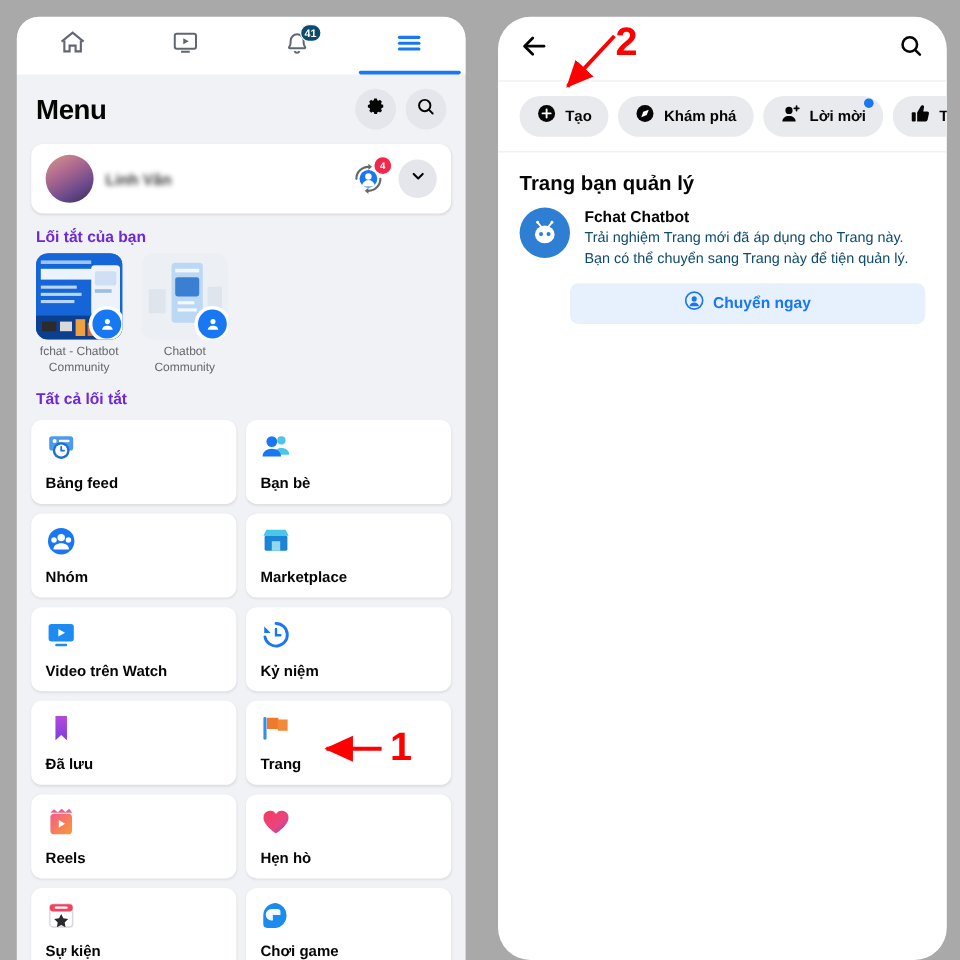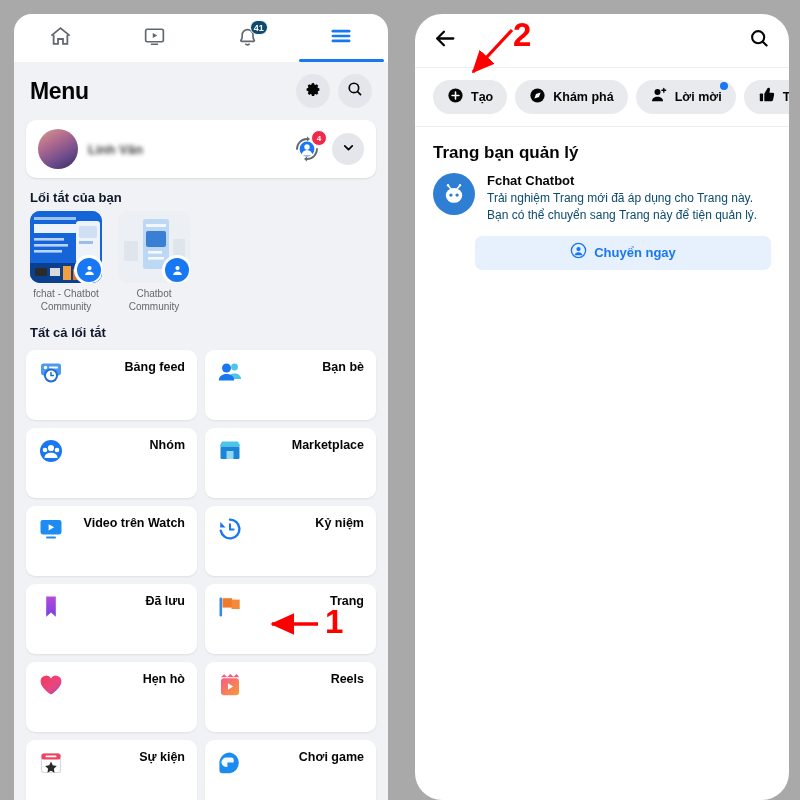--- a/index.html
+++ b/index.html
@@ -86,21 +86,21 @@
     width:16px;height:16px;line-height:15px;border-radius:50%;text-align:center;
     border:1.5px solid #fff;
   }
   .chev-btn {
     width: 32px; height: 32px; border-radius: 50%; background: #e4e6eb;
     display: flex; align-items: center; justify-content: center; flex:none;
   }
 
   
   .section-title {
-    font-size: 13px; font-weight: bold; color: #0f172a;
+    font-size: 13px; font-weight: bold; color: #6d28d9;
     padding: 12px 16px 6px 16px;
   }
   .shortcuts { display: flex; gap: 16px; padding: 0 16px; }
   .shortcut { width: 72px; }
   .thumb {
     width: 72px; height: 72px; border-radius: 10px;
     position: relative; overflow: hidden;
   }
   .thumb-a { background: #1565d8; }
   .thumb-b { background: #eceff3; }
@@ -119,21 +119,21 @@
   }
 
   
   .grid {
     display: grid; grid-template-columns: 1fr 1fr;
     gap: 8px; padding: 4px 12px 0 12px;
   }
   .cell {
     background: #fff; border-radius: 9px; height: 70px;
     padding: 10px 12px; box-shadow: 0 1px 2px rgba(0,0,0,.08);
-    display: flex; flex-direction: row; justify-content: space-between;
+    display: flex; flex-direction: column; justify-content: space-between;
     position: relative;
   }
   .cell .glyph { width: 26px; height: 26px; }
   .cell .lbl { font-size: 12.5px; font-weight: bold; color: #050505; }
 
   
   .r-top {
     height: 54px; display: flex; align-items: center;
     justify-content: space-between; padding: 0 18px;
     border-bottom: 1px solid #eceef0;
@@ -431,47 +431,47 @@
             <path d="M14.5 5.6h8.2v9.4h-8.2z" fill="#f4893a"></path>
           </svg>
         </span>
         <span class="lbl">Trang</span>
       </div>
 
       <div class="cell">
         <span class="glyph">
           <svg width="26" height="26" viewBox="0 0 26 26">
             <defs>
-                <linearGradient id="ghe" x1="0" y1="0" x2="1" y2="1">
-              <stop offset="0" stop-color="#f5395f"></stop>
-                  <stop offset=".6" stop-color="#e9457f"></stop>
-              <stop offset="1" stop-color="#8b43cf"></stop>
-            </linearGradient>
-              </defs>
-            <path d="M13 22.6S2.6 16 2.6 9.5A5.6 5.6 0 0 1 13 6.4 5.6 5.6 0 0 1 23.4 9.5C23.4 16 13 22.6 13 22.6z" fill="url(#ghe)"></path>
-          </svg>
-        </span>
-        <span class="lbl">Hẹn hò</span>
-      </div>
-
-      <div class="cell">
-        <span class="glyph">
-          <svg width="26" height="26" viewBox="0 0 26 26">
-            <defs>
                 <linearGradient id="greels" x1="0" y1="0" x2="1" y2="1">
               <stop offset="0" stop-color="#f55b8a"></stop>
                   <stop offset="1" stop-color="#f79b35"></stop>
             </linearGradient>
               </defs>
             <path d="M4 5.2 7 2.3l3.2 2.6L13.4 2l3.1 2.7L19.6 2l2.6 3.2z" fill="#ef5d8c"></path>
             <rect x="4" y="6.2" width="18" height="17" rx="3" fill="url(#greels)"></rect>
             <path d="M11 11.3l5.2 3.2-5.2 3.2z" fill="#fff"></path>
           </svg>
         </span>
         <span class="lbl">Reels</span>
+      </div>
+
+      <div class="cell">
+        <span class="glyph">
+          <svg width="26" height="26" viewBox="0 0 26 26">
+            <defs>
+                <linearGradient id="ghe" x1="0" y1="0" x2="1" y2="1">
+              <stop offset="0" stop-color="#f5395f"></stop>
+                  <stop offset=".6" stop-color="#e9457f"></stop>
+              <stop offset="1" stop-color="#8b43cf"></stop>
+            </linearGradient>
+              </defs>
+            <path d="M13 22.6S2.6 16 2.6 9.5A5.6 5.6 0 0 1 13 6.4 5.6 5.6 0 0 1 23.4 9.5C23.4 16 13 22.6 13 22.6z" fill="url(#ghe)"></path>
+          </svg>
+        </span>
+        <span class="lbl">Hẹn hò</span>
       </div>
 
       <div class="cell">
         <span class="glyph">
           <svg width="26" height="26" viewBox="0 0 26 26">
             <rect x="3.5" y="3.5" width="19" height="19" rx="2.6" fill="#fff" stroke="#d6d9de" stroke-width="1.2"></rect>
             <rect x="3.5" y="3.5" width="19" height="6" rx="2.6" fill="#f3425f"></rect>
             <rect x="7.5" y="5.5" width="11" height="1.8" rx=".9" fill="#fff"></rect>
             <path d="M13 11.6l1.8 3.7 4 .6-2.9 2.8.7 4-3.6-1.9-3.6 1.9.7-4-2.9-2.8 4-.6z" fill="#2b2b2b"></path>
           </svg>

